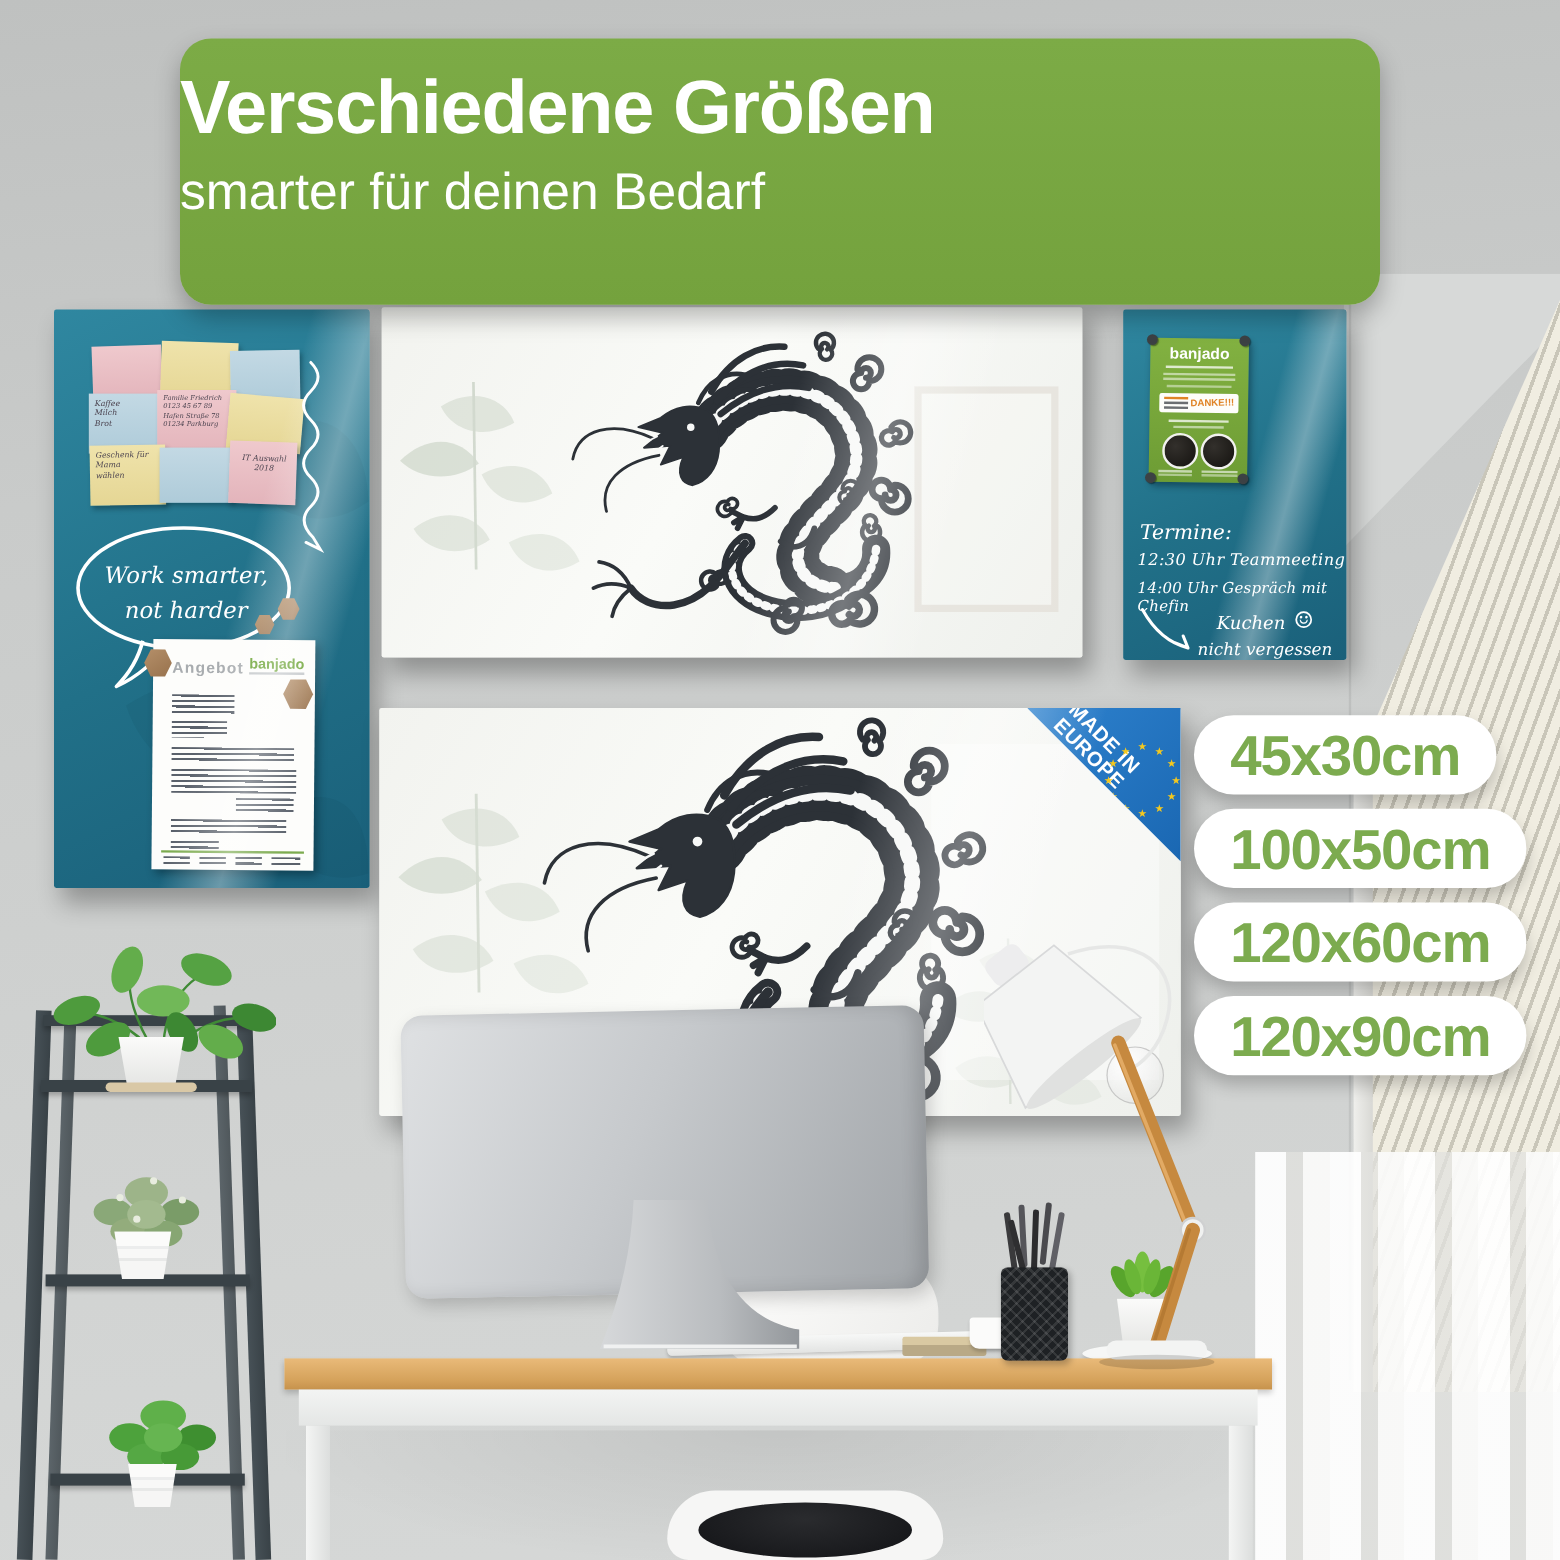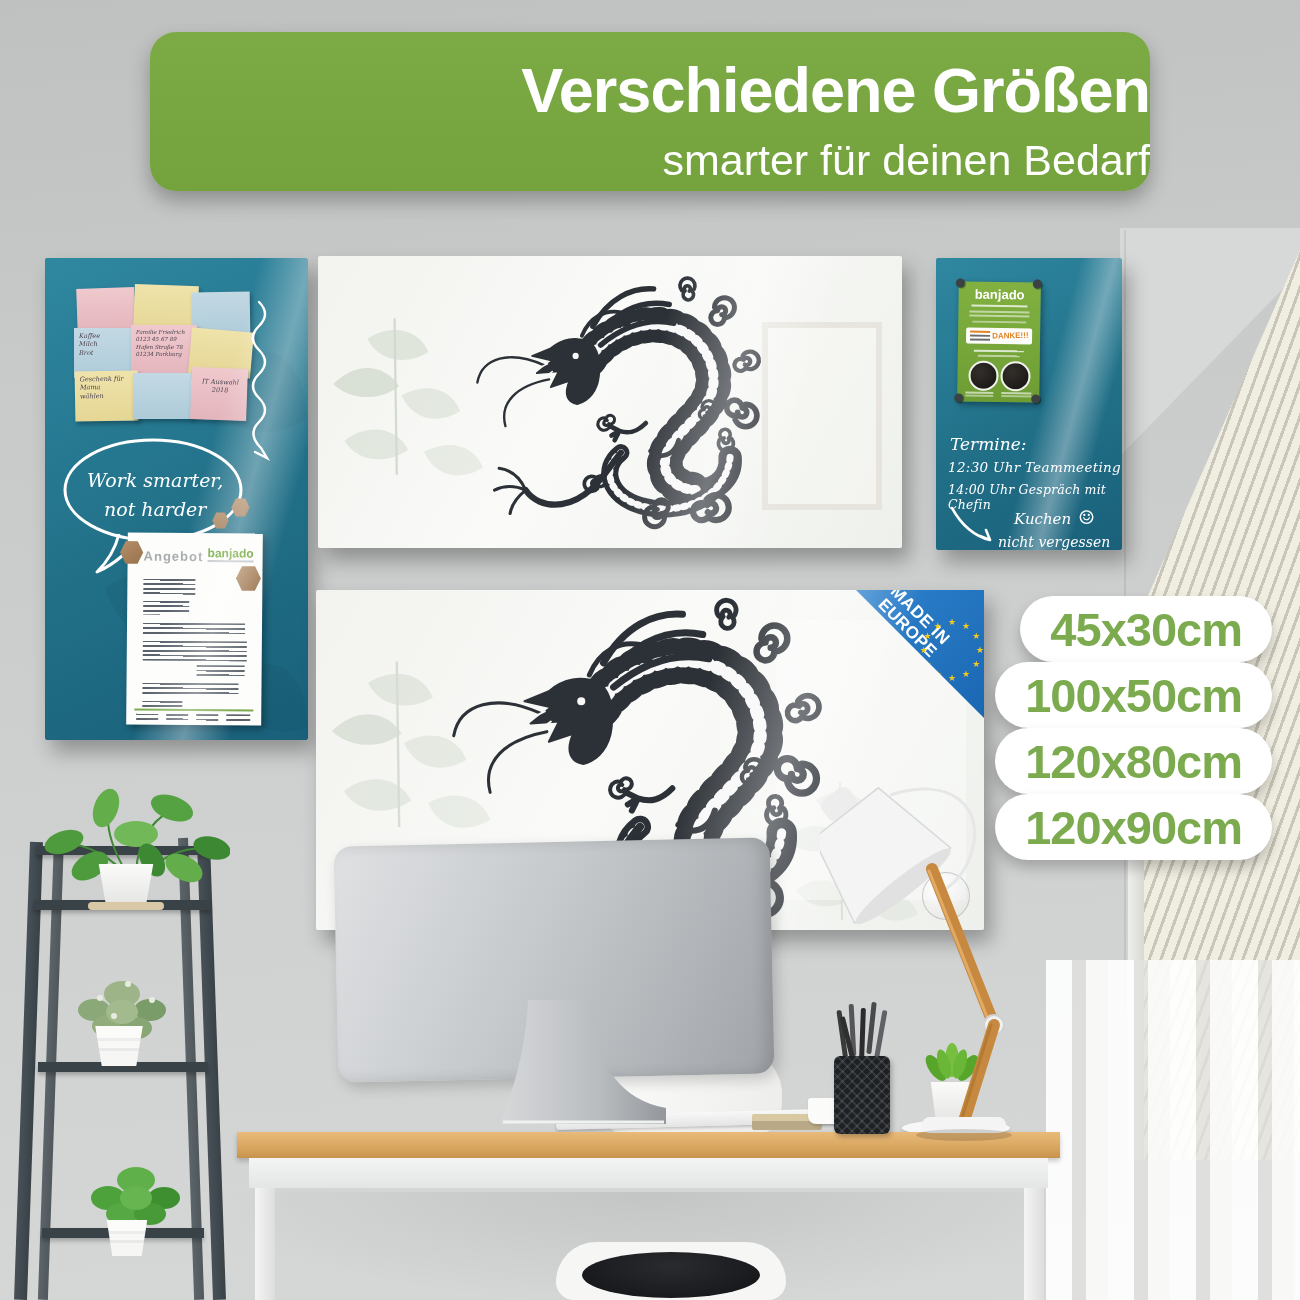--- a/index.html
+++ b/index.html
@@ -9,21 +9,21 @@
 
   
   .ceiling{left:1120px;top:228px;width:180px;height:240px;background:#d7d9d8;clip-path:polygon(0 95%,100% 18%,100% 0,0 0);}
   .wall-corner{left:1124px;top:230px;width:2px;height:920px;background:rgba(0,0,0,.07);}
   .window{left:1128px;top:250px;width:172px;height:910px;background:repeating-linear-gradient(110deg,#f0ede1 0 8px,#c9c6b9 8px 11px);clip-path:polygon(0 43%,100% 0,100% 100%,0 100%);}
   .window-frame{left:1128px;top:600px;width:16px;height:560px;background:linear-gradient(90deg,#efefec,#d8d8d4);}
   .curtain{left:1046px;top:960px;width:254px;height:340px;background:repeating-linear-gradient(90deg,rgba(255,255,255,.92) 0 26px,rgba(226,226,223,.75) 26px 40px,rgba(250,250,249,.95) 40px 62px);}
   .under-desk-shadow{left:238px;top:1192px;width:822px;height:108px;background:radial-gradient(ellipse at 50% 0,rgba(0,0,0,.08),rgba(0,0,0,0) 75%);}
 
   
-  .banner{left:150px;top:32px;width:1000px;height:159px;background:linear-gradient(180deg,#7cab46,#74a23d);border-radius:26px;box-shadow:0 10px 20px rgba(0,0,0,.28);text-align:right;color:#fff;}
+  .banner{left:150px;top:32px;width:1000px;height:222px;background:linear-gradient(180deg,#7cab46,#74a23d);border-radius:26px;box-shadow:0 10px 20px rgba(0,0,0,.28);text-align:left;color:#fff;}
   .banner-title{margin-top:22px;font-size:63px;font-weight:700;letter-spacing:-1px;}
   .banner-subtitle{margin-top:10px;font-size:43px;font-weight:400;letter-spacing:0;}
 
   
   .board{box-shadow:7px 12px 20px rgba(0,0,0,.30);border-radius:2px;}
   .teal{background:linear-gradient(155deg,#2f87a0 0%,#217088 55%,#1a607a 100%);}
   .whiteb{background:linear-gradient(120deg,#f2f3ef 0%,#fafbf8 45%,#eef0ec 100%);}
   .gloss{position:absolute;inset:0;background:linear-gradient(105deg,rgba(255,255,255,0) 55%,rgba(255,255,255,.35) 68%,rgba(255,255,255,0) 80%);pointer-events:none;}
   .left-board{left:45px;top:258px;width:263px;height:482px;}
   .top-board{left:318px;top:256px;width:584px;height:292px;}
@@ -57,21 +57,21 @@
   .dog{position:absolute;width:26px;height:26px;border-radius:50%;background:radial-gradient(circle at 35% 35%,#33302c,#14120f);border:2px solid #f1f1ee;}
   .dot-mag{position:absolute;width:9px;height:9px;border-radius:50%;background:#3c4144;box-shadow:1px 1px 1px rgba(0,0,0,.4);}
 
   
   .badge{left:540px;top:0;width:128px;height:128px;background:linear-gradient(135deg,#2e82ce,#1a67b2);clip-path:polygon(100% 0,100% 100%,0 0);}
   .badge-text{position:absolute;left:20px;top:14px;transform:rotate(45deg);transform-origin:center;font-weight:700;color:#fff;font-size:17px;line-height:1.05;text-align:center;letter-spacing:.5px;}
   .eu-stars{position:absolute;left:64px;top:28px;width:64px;height:64px;}
   .eu-star{position:absolute;color:#f4c81f;font-size:9px;transform:translate(-50%,-50%);}
 
   
-  .pill-col{right:28px;top:596px;display:flex;flex-direction:column;align-items:flex-end;z-index:50;}
+  .pill-col{right:28px;top:596px;display:flex;flex-direction:column;align-items:flex-start;gap:12px;z-index:50;}
   .pill{height:66px;display:flex;align-items:center;background:#fff;border-radius:36px;padding:0 30px;box-shadow:0 8px 14px rgba(0,0,0,.22);font-size:47px;font-weight:700;color:#7cab4f;letter-spacing:-1px;}
 
   
   .rail{position:absolute;background:linear-gradient(90deg,#475157,#394247);}
   .shelfb{position:absolute;background:#394247;box-shadow:0 3px 4px rgba(0,0,0,.25);}
   .pot{position:absolute;background:linear-gradient(180deg,#fbfbfa,#e4e5e3);clip-path:polygon(6% 0,94% 0,82% 100%,18% 100%);}
   .pot-rib{background:linear-gradient(180deg,#fbfbfa 0 30%,#eceded 30% 38%,#f8f8f7 38% 55%,#e8e9e8 55% 63%,#f6f6f5 63% 100%);}
 
   
   .desk-top{left:237px;top:1132px;width:823px;height:26px;background:linear-gradient(180deg,#e9ba79,#d5a25b 70%,#c6924c);box-shadow:0 3px 5px rgba(0,0,0,.2);z-index:20;}
@@ -293,21 +293,21 @@
           <span class="eu-star" style="left: 11.8949%; top: 28%;">★</span>
           <span class="eu-star" style="left: 28%; top: 11.8949%;">★</span>
         </div>
     </div>
     <div class="gloss"></div>
   </div>
 
   <div class="abs pill-col">
     <div class="pill">45x30cm</div>
     <div class="pill">100x50cm</div>
-    <div class="pill">120x80cm</div>
+    <div class="pill">120x60cm</div>
     <div class="pill">120x90cm</div>
   </div>
 
   <div class="rail" style="left:30px;top:842px;width:13px;height:458px;transform:rotate(2deg);transform-origin:top;"></div>
   <div class="rail" style="left:54px;top:838px;width:10px;height:462px;transform:rotate(2deg);transform-origin:top;opacity:.85;"></div>
   <div class="rail" style="left:197px;top:842px;width:13px;height:458px;transform:rotate(-2deg);transform-origin:top;"></div>
   <div class="rail" style="left:178px;top:838px;width:10px;height:462px;transform:rotate(-2deg);transform-origin:top;opacity:.85;"></div>
   <div class="shelfb" style="left:36px;top:846px;width:172px;height:9px;"></div>
   <div class="shelfb" style="left:34px;top:900px;width:176px;height:10px;"></div>
   <div class="shelfb" style="left:38px;top:1062px;width:170px;height:10px;"></div>

